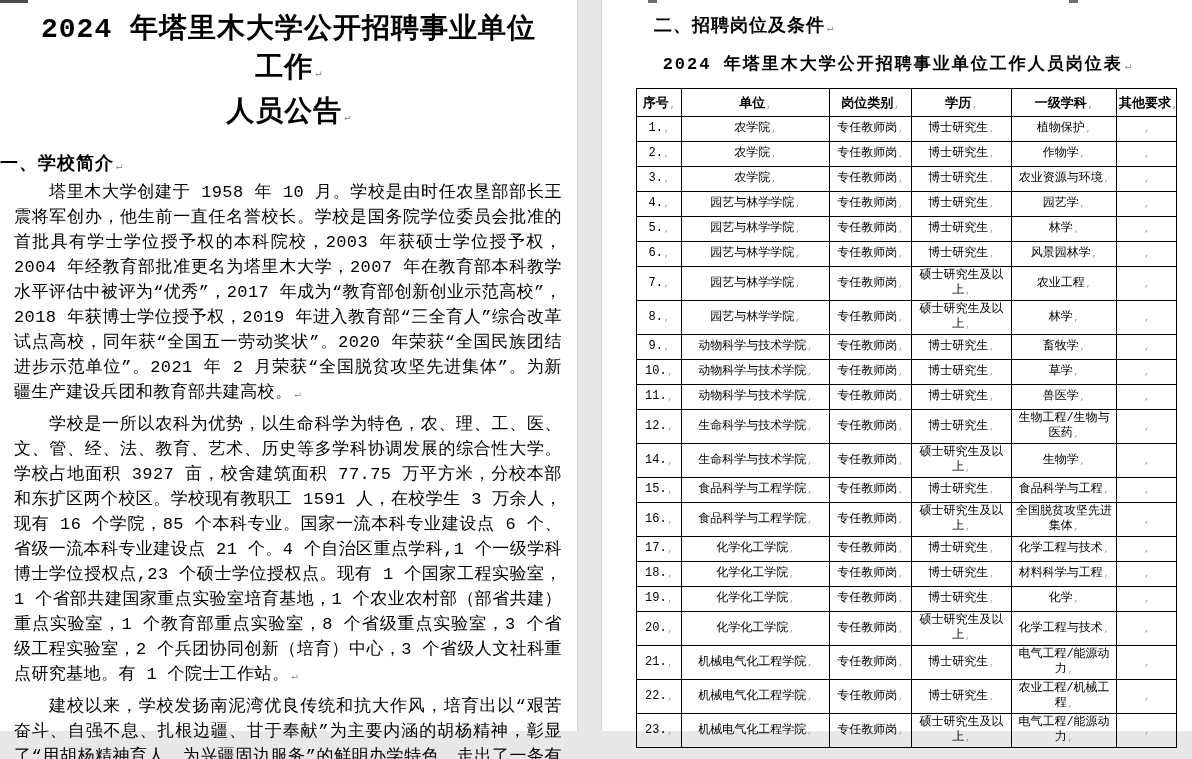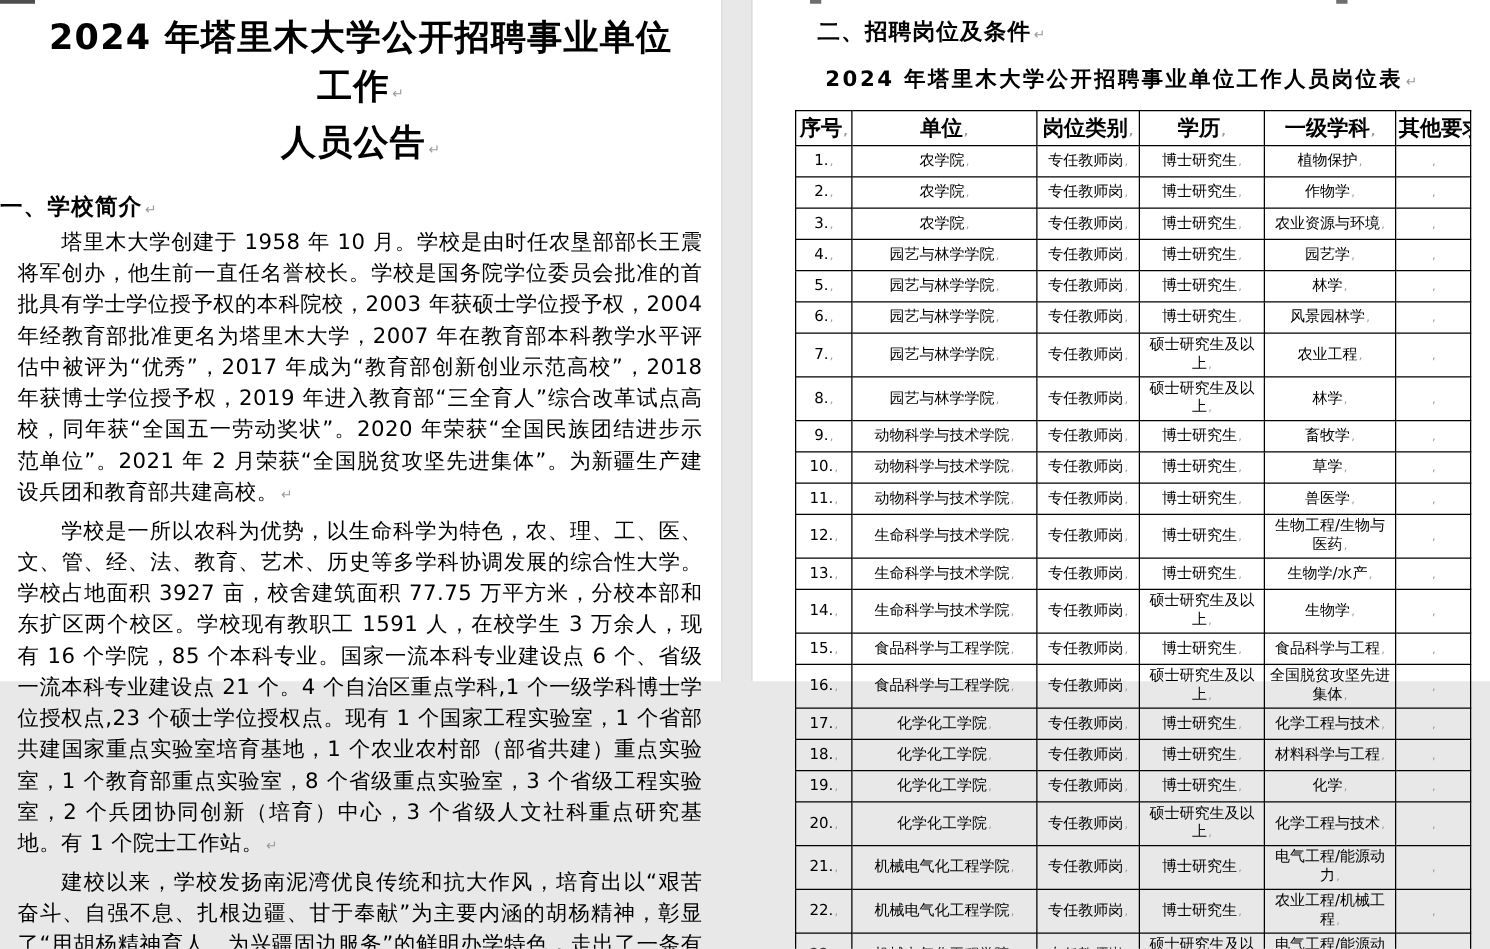--- a/index.html
+++ b/index.html
@@ -1,21 +1,21 @@
 <!DOCTYPE html>
 <html style="--cell-mark: &quot;,&quot;;"><head>
 <meta charset="utf-8">
 <style>
   html,body{margin:0;padding:0;}
   body{
     width:1192px;height:759px;overflow:hidden;position:relative;
     background:#e8e8e8;color:#000;
     font-family:"DejaVu Sans","Liberation Sans",sans-serif;
   }
-  .page{position:absolute;top:0;height:545px;background:#ffffff;box-sizing:border-box;}
+  .page{position:absolute;top:0;height:731px;background:#ffffff;box-sizing:border-box;font-family:Liberation Mono, monospace;}
   .page-1{left:0;width:578px;border-right:1px solid #d2d2d2;}
   .page-2{left:601px;width:591px;border-left:1px solid #d2d2d2;}
 
   .doc-title{
     margin:10px 28px 0 28px;font-size:28px;line-height:39px;font-weight:bold;
     text-align:center;letter-spacing:1px;
   }
   .sec-heading{margin:14px 0 0 0;font-size:18px;font-weight:bold;letter-spacing:1px;}
   .body-para{
     margin:5px 15px 0 14px;font-size:17px;line-height:25px;
@@ -26,21 +26,21 @@
   .p2-heading{margin:13px 0 0 0;padding-left:52px;font-size:18px;font-weight:bold;letter-spacing:1px;}
   .table-title{margin:15px 0 0 0;text-align:center;font-size:17px;font-weight:bold;letter-spacing:2px;}
 
   table.positions{
     margin:13px 0 0 34px;border-collapse:collapse;table-layout:fixed;width:540px;
   }
   .positions th,.positions td{
     border:1px solid #000;text-align:center;vertical-align:middle;
     box-sizing:border-box;padding:1px 2px;overflow:hidden;
   }
-  .positions th{font-size:17px;height:28px;font-weight:bold;white-space:nowrap;}
+  .positions th{font-size:13px;height:28px;font-weight:bold;white-space:nowrap;}
   .positions td{font-size:12px;height:25px;line-height:15px;}
   .positions th::after,.positions td::after{
     content:var(--cell-mark,"");color:#9a9a9a;font-size:9px;margin-left:1px;
   }
   .last-cell{position:relative;}
   .crop-mark{position:absolute;top:0;height:3px;background:#4d4d4d;}
   .cm-p1{left:0;width:28px;}
   .cm-p2a{left:46px;width:9px;background:#6e6e6e;}
   .cm-p2b{left:467px;width:9px;background:#6e6e6e;}
 </style>
@@ -198,28 +198,20 @@
 
     <tr>
       <td>12.</td>
       <td>生命科学与技术学院</td>
       <td>专任教师岗</td>
       <td>博士研究生</td>
       <td>生物工程/生物与医药</td>
       <td class="last-cell"></td>
     </tr>
 
-    <tr>
-      <td>13.</td>
-      <td>生命科学与技术学院</td>
-      <td>专任教师岗</td>
-      <td>博士研究生</td>
-      <td>生物学/水产</td>
-      <td class="last-cell"></td>
-    </tr>
 
     <tr>
       <td>14.</td>
       <td>生命科学与技术学院</td>
       <td>专任教师岗</td>
       <td>硕士研究生及以上</td>
       <td>生物学</td>
       <td class="last-cell"></td>
     </tr>
 

